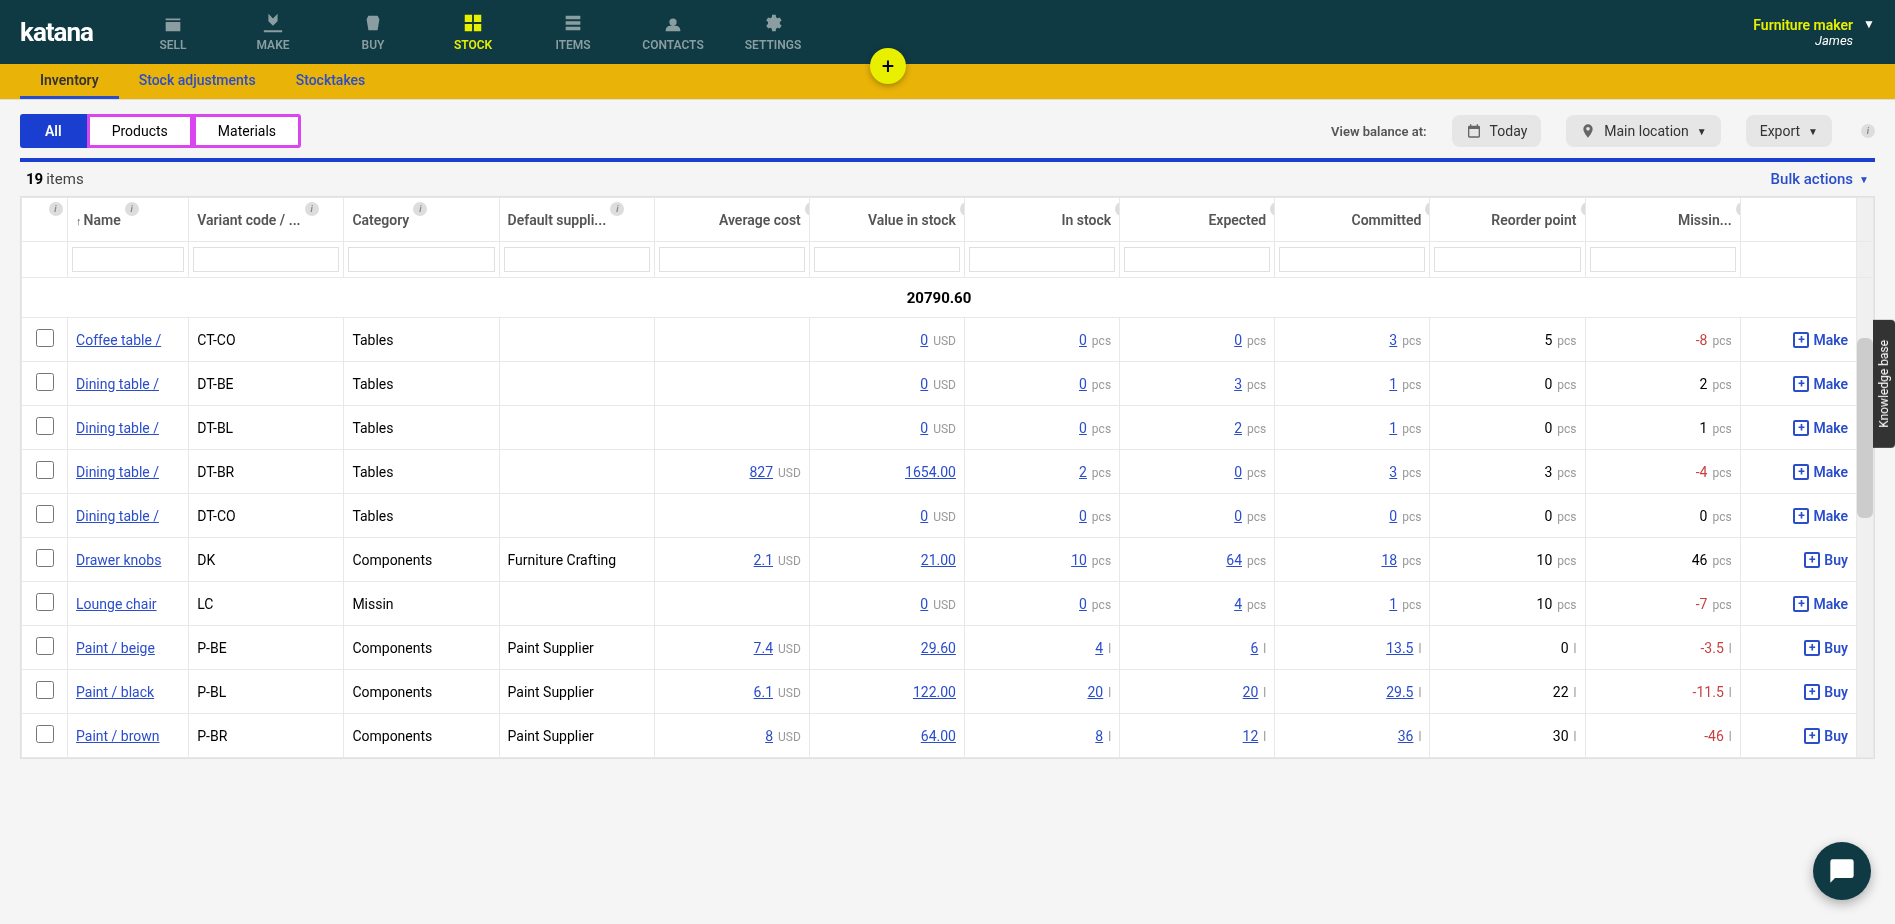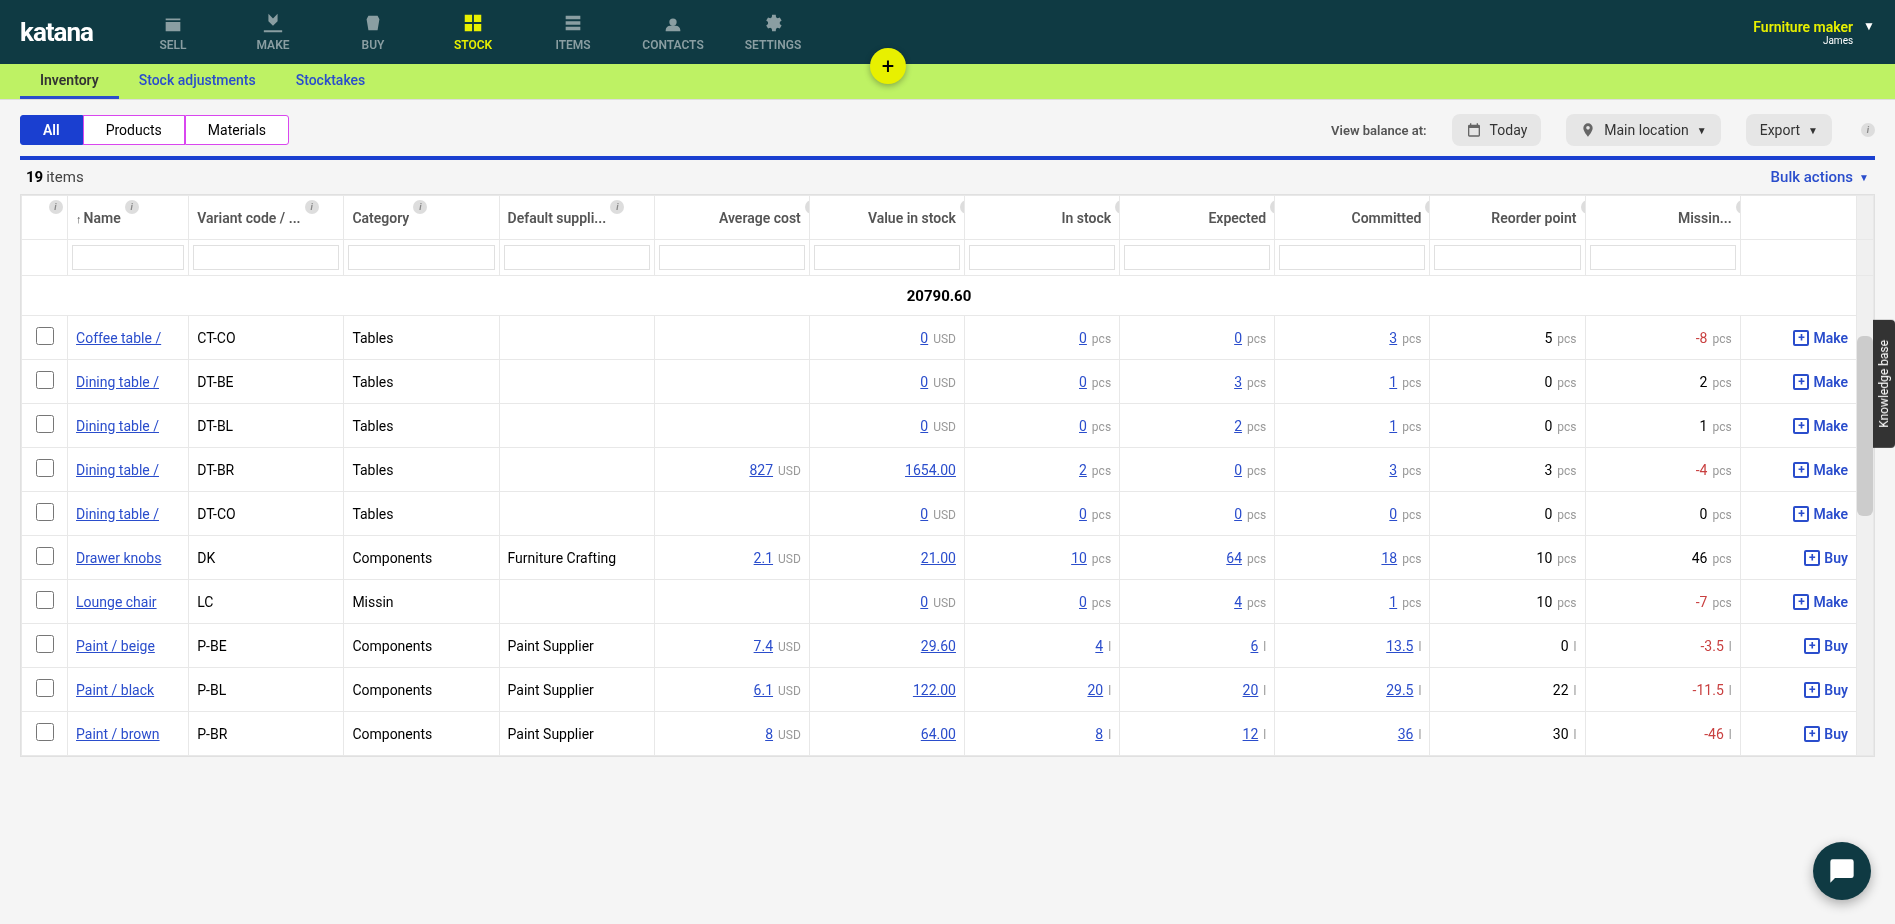--- a/index.html
+++ b/index.html
@@ -8,35 +8,35 @@
 
 .top-header { background: #0f3a43; height: 64px; display: flex; align-items: center; position: relative; }
 .logo { color: #fff; font-size: 26px; font-weight: 700; margin: 0 30px 0 20px; letter-spacing: -1px; }
 .nav-items { display: flex; gap: 0; }
 .nav-item { display: flex; flex-direction: column; align-items: center; color: #8a9ea2; width: 100px; cursor: pointer; padding: 8px 0; }
 .nav-item.active { color: #e8f000; }
 .nav-item .nav-label { font-size: 12px; font-weight: 600; margin-top: 4px; }
 .nav-item svg { width: 22px; height: 22px; fill: currentColor; }
 .user-info { margin-left: auto; margin-right: 20px; display:flex; align-items:flex-start; gap:10px; color:#fff; text-align:right; }
 .user-company { color: #e8f000; font-size: 14px; font-weight: 600; }
-.user-name { color: #fff; font-size: 10px; }
+.user-name { color: #fff; font-size: 13px; font-style: italic; }
 .chevron-down { color:#fff; font-size:12px; }
 
 
 .fab { position:absolute; left:870px; top:48px; width:36px; height:36px; border-radius:50%; background:#e8f000; display:flex; align-items:center; justify-content:center; font-size:22px; cursor:pointer; z-index:10; box-shadow:0 2px 6px rgba(0,0,0,0.3); }
 
 
-.sub-tabs { background:#bef264; display:flex; padding: 0 20px; border-bottom:1px solid #ddd; height:36px; align-items:flex-end; }
+.sub-tabs { background:#eab308; display:flex; padding: 0 20px; border-bottom:1px solid #ddd; height:36px; align-items:flex-end; }
 .sub-tab { padding:8px 20px; color:#2a4dcc; font-size:14px; font-weight:500; cursor:pointer; border-bottom:3px solid transparent; }
 .sub-tab.active { color:#333; border-bottom-color:#2a4dcc; font-weight:600; }
 
 
 .toolbar { display:flex; align-items:center; padding:14px 20px 10px; gap:10px; position:relative; }
 .pill-tabs { display:flex; }
-.pill-tab { padding:6px 22px; font-size:14px; cursor:pointer; border:1px solid #d946ef; background:#fff; }
+.pill-tab { padding:6px 22px; font-size:14px; cursor:pointer; border:3px solid #d946ef; background:#fff; }
 .pill-tab:first-child { border-radius:3px 0 0 3px; }
 .pill-tab:last-child { border-radius:0 3px 3px 0; }
 .pill-tab.active { background:#1a3fd0; color:#fff; border-color:#1a3fd0; font-weight:600; }
 .toolbar-right { margin-left:auto; display:flex; align-items:center; gap:25px; }
 .view-label { font-size:13px; color:#555; font-weight:600; }
 .toolbar-btn { background:#e6e6e6; border:none; padding:8px 14px; border-radius:8px; font-size:14px; display:flex; align-items:center; gap:8px; cursor:pointer; color:#333; }
 .toolbar-btn svg { width:16px; height:16px; fill:#666; }
 .info-circle { width:14px; height:14px; border-radius:50%; background:#ddd; display:inline-flex; align-items:center; justify-content:center; font-size:9px; color:#888; font-style:italic; font-weight:bold; margin-left:4px; }
 
 

